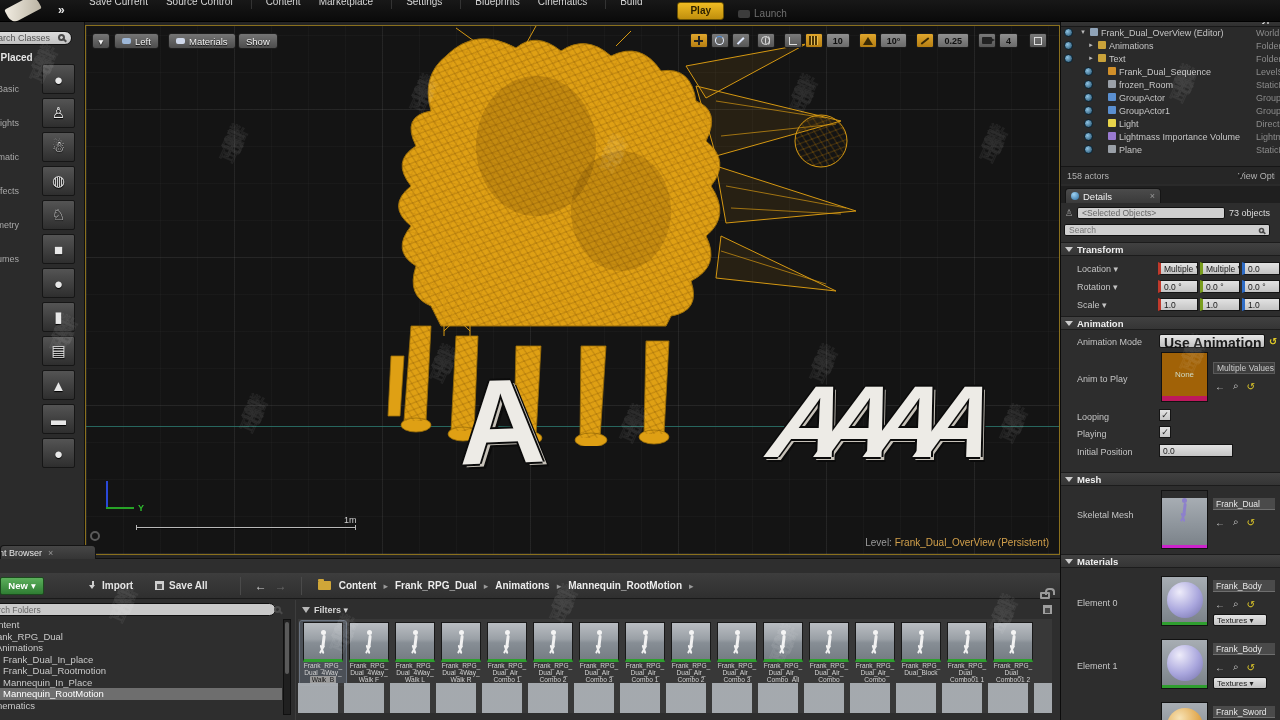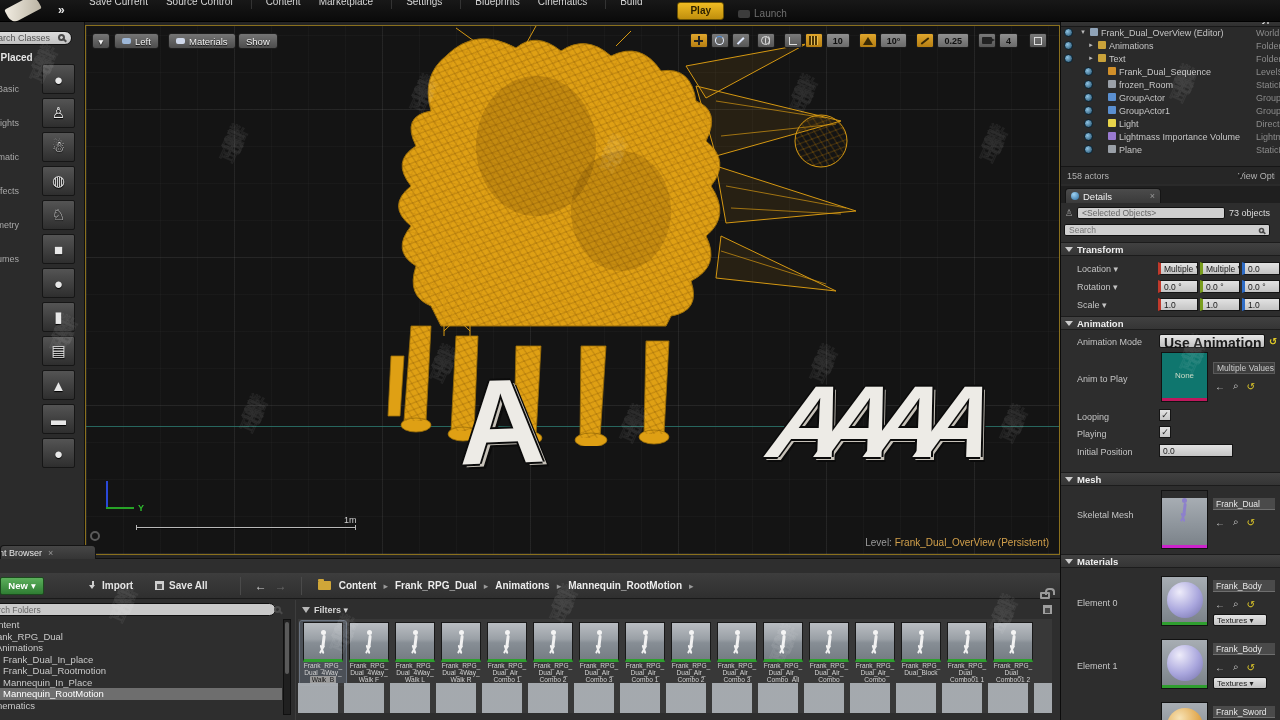--- a/index.html
+++ b/index.html
@@ -102,21 +102,21 @@
   .d-count{font-size:9px;color:#ddd;white-space:nowrap}
   .d-search{position:absolute;left:3px;top:38px;width:206px;height:12px;background:#cfcfcf;border:1px solid #111;border-radius:2px;font-size:8.5px;color:#777;display:flex;align-items:center;justify-content:space-between;padding:0 4px}
   .sec{position:absolute;left:0;width:220px;height:14px;background:linear-gradient(#414141,#353535);border-top:1px solid #1c1c1c;border-bottom:1px solid #1c1c1c;display:flex;align-items:center;font-size:9.5px;font-weight:bold;color:#efefef;padding-left:4px;gap:4px}
   .sec .tri{width:0;height:0;border-left:4px solid transparent;border-right:4px solid transparent;border-top:5px solid #ccc}
   .d-lab{position:absolute;font-size:9px;color:#c4c4c4;white-space:nowrap}
   .vbox{position:absolute;height:13px;background:linear-gradient(#e2e2e2,#c4c4c4);border:1px solid #141414;color:#1a1a1a;font-size:8.5px;display:flex;align-items:center;padding:0 3px;white-space:nowrap;overflow:hidden}
   .bl-r{border-left:3px solid #c0392b}.bl-g{border-left:3px solid #7a9e1e}.bl-b{border-left:3px solid #2e6dc8}
   .combo{position:absolute;height:14px;background:linear-gradient(#e6e6e6,#bdbdbd);border:1px solid #141414;border-radius:2px;color:#1a1a1a;font-size:14px;font-weight:bold;display:flex;align-items:flex-start;justify-content:space-between;padding:0 4px;white-space:nowrap;overflow:hidden;gap:13px}
   .reset{position:absolute;color:#e0c928;font-size:10px;font-weight:bold}
   .thumbbox{position:absolute;width:47px;border:1px solid #121212}
-  .none-th{height:48px;background:#0f766e;border-bottom:3px solid #be185d;display:flex;align-items:center;justify-content:center;color:#cfdcc8;font-size:8px}
+  .none-th{height:48px;background:#a16207;border-bottom:5px solid #be185d;display:flex;align-items:center;justify-content:center;color:#cfdcc8;font-size:8px}
   .mval{position:absolute;width:62px;height:12px;background:#3e3e3e;border:1px solid #5a5a5a;color:#ccc;font-size:8.5px;display:flex;align-items:center;padding:0 3px;white-space:nowrap;overflow:hidden}
   .mini-ic{position:absolute;color:#ccc;font-size:10px;display:flex;gap:8px;align-items:center}
   .chk{position:absolute;width:12px;height:12px;background:linear-gradient(#e4e4e4,#c6c6c6);border:1px solid #141414;color:#2a2a2a;font-size:9px;display:flex;align-items:center;justify-content:center;font-weight:bold}
   .sk-th{height:50px;background:linear-gradient(#a7adb3 0%,#8f969d 55%,#7c838a 100%);border-bottom:3px solid #cc22cc;position:relative}
   .sphere-th{height:48px;background:linear-gradient(#a7adb3 0%,#8f969d 55%,#7c838a 100%);border-bottom:3px solid #2f9e2f;position:relative}
   .ball{position:absolute;left:5px;top:5px;width:36px;height:36px;border-radius:50%}
   .ball.purple{background:radial-gradient(circle at 35% 28%,#eeecfa,#a9a6dd 55%,#726fa9)}
   .ball.orange{background:radial-gradient(circle at 35% 28%,#f7e3b6,#e2a950 55%,#a8702a)}
   .valfield{position:absolute;width:62px;height:12px;background:#4a4a4a;border-bottom:1px solid #6e6e6e;color:#e8e8e8;font-size:8.5px;display:flex;align-items:center;padding:0 3px;white-space:nowrap;overflow:hidden}
   .texdrop{position:absolute;width:54px;height:12px;background:linear-gradient(#e4e4e4,#c2c2c2);border:1px solid #141414;border-radius:2px;color:#222;font-size:8px;display:flex;align-items:center;justify-content:space-between;padding:0 3px}

